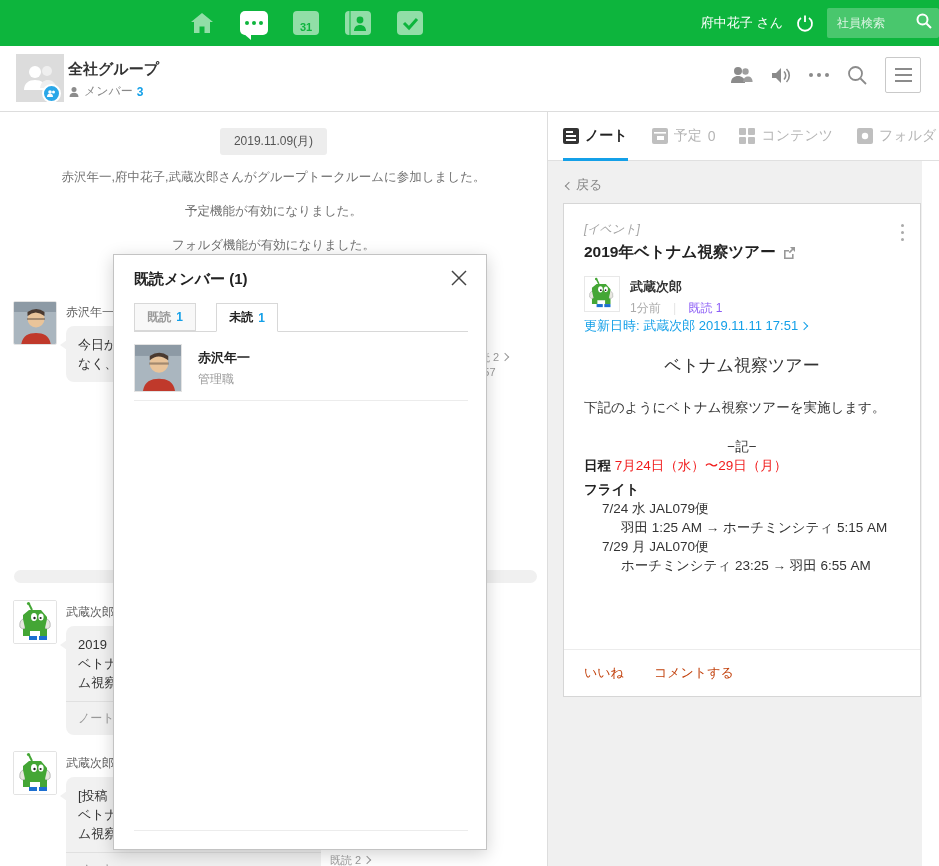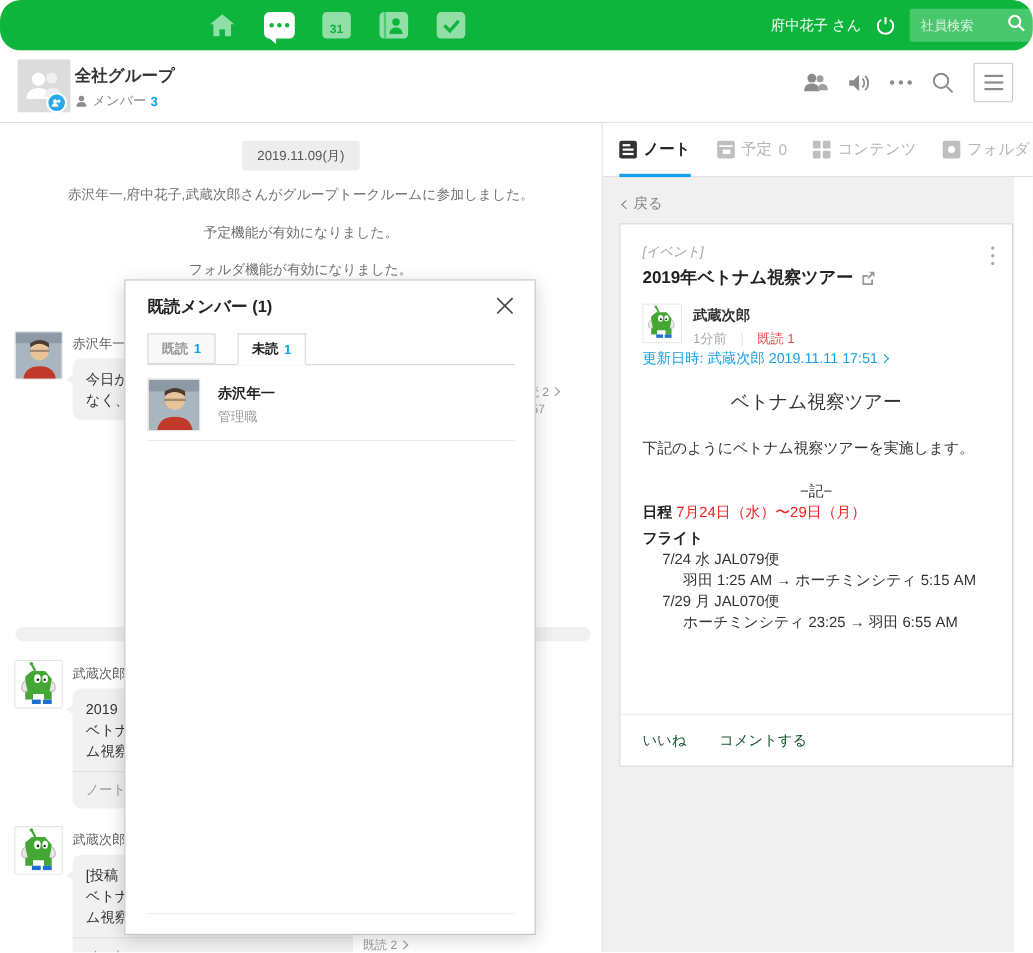--- a/index.html
+++ b/index.html
@@ -1,21 +1,21 @@
 <!DOCTYPE html>
 <html><head>
 <meta charset="utf-8">
 <style>
   * { margin:0; padding:0; box-sizing:border-box; }
   html,body { width:939px; height:866px; }
   body { font-family:"Liberation Sans","DejaVu Sans",sans-serif; background:#fff; color:#333; }
   #app { position:relative; width:939px; height:866px; overflow:hidden; background:#fff; }
 
   
-  .topbar { position:absolute; left:0; top:0; width:939px; height:46px; background:#0db53d;border-radius:19px; }
+  .topbar { position:absolute; left:0; top:0; width:939px; height:46px; background:#0db53d; }
   .topnav { position:absolute; left:188px; top:0; height:46px; display:flex; align-items:center; gap:24px; }
   .navic { width:28px; height:28px; display:flex; align-items:center; justify-content:center; cursor:pointer; }
   .navic svg { display:block; }
   .chat-active { position:relative; width:30px; height:24px; background:#fff; border-radius:5px; display:flex; align-items:center; justify-content:center; gap:3px; }
   .chat-active::after { content:""; position:absolute; left:4px; bottom:-5px; border-style:solid; border-width:6px 0 0 7px; border-color:#fff transparent transparent transparent; }
   .chat-active i { width:4px; height:4px; border-radius:50%; background:#0db53d; }
   .cal-ic { width:26px; height:24px; background:rgba(255,255,255,.55); border-radius:4px; display:flex; align-items:flex-end; justify-content:center; font-size:11px; font-weight:bold; color:#0db53d; padding-bottom:2px; }
   .blockic { width:26px; height:24px; background:rgba(255,255,255,.55); border-radius:4px; position:relative; }
   .topbar-right { position:absolute; right:0; top:0; height:46px; display:flex; align-items:center; gap:12px; }
   .topbar-user { color:#fff; font-size:13px; }
@@ -78,33 +78,33 @@
   .ntitle-row { margin-top:4px; display:flex; align-items:center; gap:7px; }
   .ntitle { font-size:15.5px; font-weight:bold; color:#222; }
   .kebab { position:absolute; right:16px; top:20px; display:flex; flex-direction:column; gap:4px; cursor:pointer; }
   .kebab i { width:3px; height:3px; border-radius:50%; background:#aaa; }
   .author { margin-top:13px; display:flex; gap:10px; }
   .author .av { width:36px; height:36px; border:1px solid #e8e8e8; overflow:hidden; background:#fff; flex:none; }
   .aname { font-size:13px; font-weight:bold; color:#333; margin-top:2px; }
   .ameta { margin-top:4px; font-size:12px; display:flex; gap:8px; align-items:center; }
   .ameta .ago { color:#aaa; }
   .ameta .sep { color:#ddd; }
-  .ameta .read { color:#ef4444; cursor:pointer; }
+  .ameta .read { color:#8b5cf6; cursor:pointer; }
   .updated { font-size:13px; color:#14a0e8; cursor:pointer; }
   .ntitle2 { margin-top:19px; text-align:center; font-size:17px; color:#333; }
   .nbody { font-size:13.5px; color:#333; line-height:19px; }
   .intro { margin-top:21px; }
   .ki { margin-top:20px; text-align:center; }
   .sched .lb { font-weight:bold; color:#222; }
   .sched .vl { color:#f11c1c; }
   .flights-h { margin-top:5px; font-weight:bold; color:#222; }
   .ind1 { padding-left:18px; }
   .ind2 { padding-left:37px; }
   .card-foot { position:absolute; left:0; bottom:0; width:100%; height:47px; border-top:1px solid #ececec; display:flex; align-items:center; gap:30px; padding:0 20px; }
-  .card-foot span { font-size:13px; color:#14532d; cursor:pointer; }
+  .card-foot span { font-size:13px; color:#c2410c; cursor:pointer; }
 
   
   .modal { position:absolute; left:113px; top:254px; width:374px; height:596px; background:#fff; border:1px solid #c3c3c3; box-shadow:0 4px 16px rgba(0,0,0,.18); z-index:50; }
   .m-title { position:absolute; left:20px; top:15px; font-size:15px; font-weight:bold; color:#222; }
   .m-close { position:absolute; right:16px; top:14px; width:20px; height:20px; cursor:pointer; color:#444; }
   .m-tabs { position:absolute; left:20px; top:48px; width:334px; height:29px; border-bottom:1px solid #d8d8d8; display:flex; gap:20px; }
   .m-tab { width:62px; height:28px; border:1px solid #d8d8d8; background:#f8f8f8; display:flex; align-items:center; justify-content:center; gap:5px; font-size:12px; color:#999; font-weight:bold; cursor:pointer; }
   .m-tab .c { color:#14a0e8; }
   .m-tab.active { background:#fff; border-bottom:1px solid #fff; margin-bottom:-1px; height:29px; color:#222; }
   .m-row { position:absolute; left:20px; top:82px; width:334px; height:64px; border-bottom:1px solid #ececec; }

